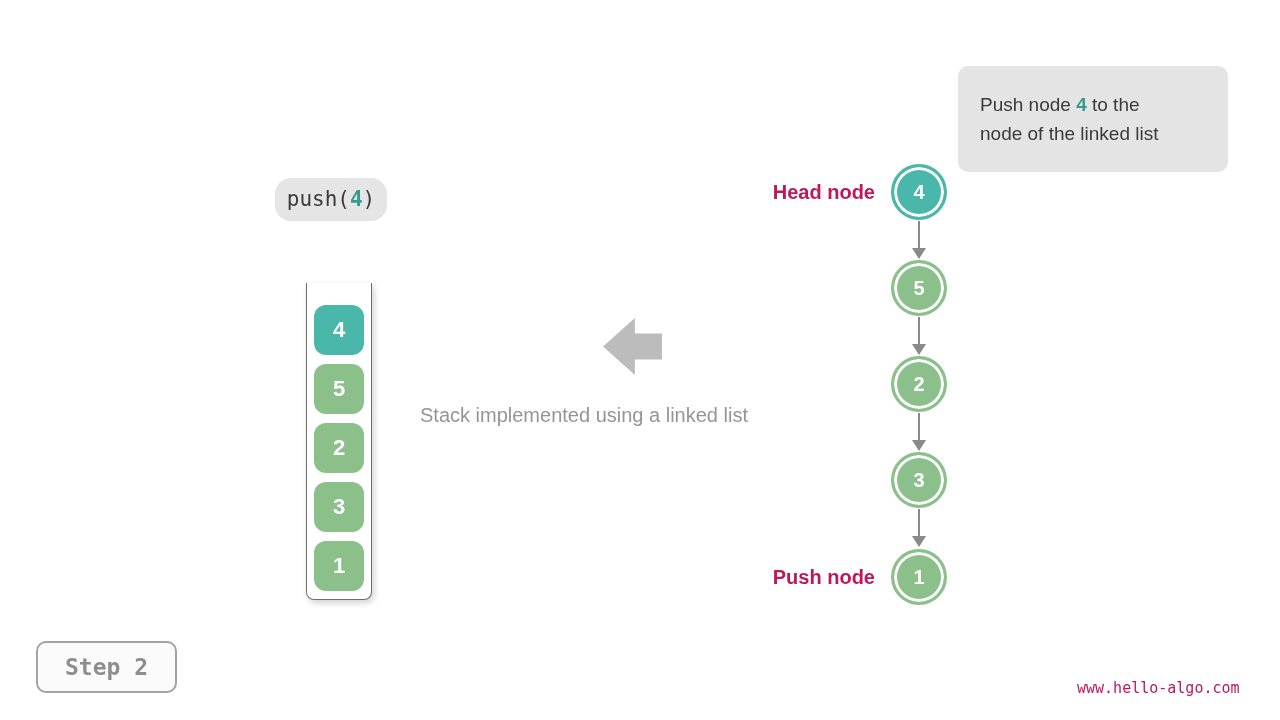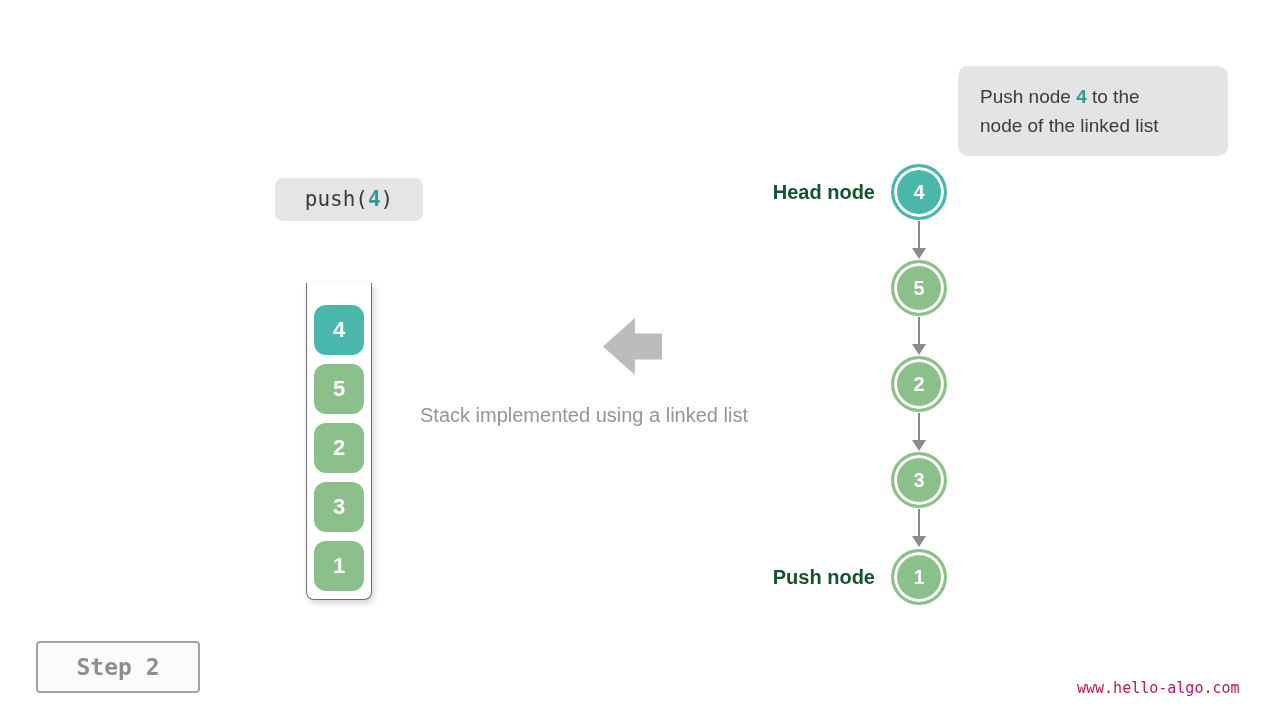--- a/index.html
+++ b/index.html
@@ -11,36 +11,36 @@
     overflow: hidden;
     font-family: "Liberation Sans", sans-serif;
     color: #3b3b3b;
   }
 
   
   .note {
     position: absolute;
     left: 958px; top: 66px;
     width: 226px; height: 58px;
-    padding: 16px 22px;
+    padding: 24px 22px;
     background: #e4e4e4;
     border-radius: 10px;
     font-size: 19px;
     line-height: 29px;
     color: #3b3b3b;
   }
   .hl { color: #339c90; font-weight: bold; }
 
   
   .code-chip {
     position: absolute;
     left: 275px; top: 178px;
-    width: 148px; height: 43px;
+    width: 112px; height: 43px;
     background: #e5e5e5;
-    border-radius: 8px;
+    border-radius: 16px;
     font-family: "DejaVu Sans Mono", monospace;
     font-size: 21px;
     line-height: 43px;
     text-align: center;
     color: #3b3b3b;
   }
   .code-chip .hl { font-weight: bold; }
 
   
   .stack-wrap {
@@ -130,32 +130,32 @@
     border-top: 11px solid #8a8a8a;
   }
 
   .node-label {
     position: absolute;
     width: 175px;
     left: 700px;
     text-align: right;
     font-size: 20px;
     font-weight: bold;
-    color: #14532d;
+    color: #be185d;
     line-height: 26px;
   }
 
   
   .step-chip {
     position: absolute;
     left: 36px; top: 641px;
-    width: 164px; height: 52px;
+    width: 141px; height: 52px;
     background: #fbfbfb;
     border: 2px solid #a3a3a3;
-    border-radius: 4px;
+    border-radius: 10px;
     box-sizing: border-box;
     font-family: "DejaVu Sans Mono", monospace;
     font-size: 23px;
     font-weight: bold;
     color: #8e8e8e;
     display: flex;
     align-items: center;
     justify-content: center;
   }
 

